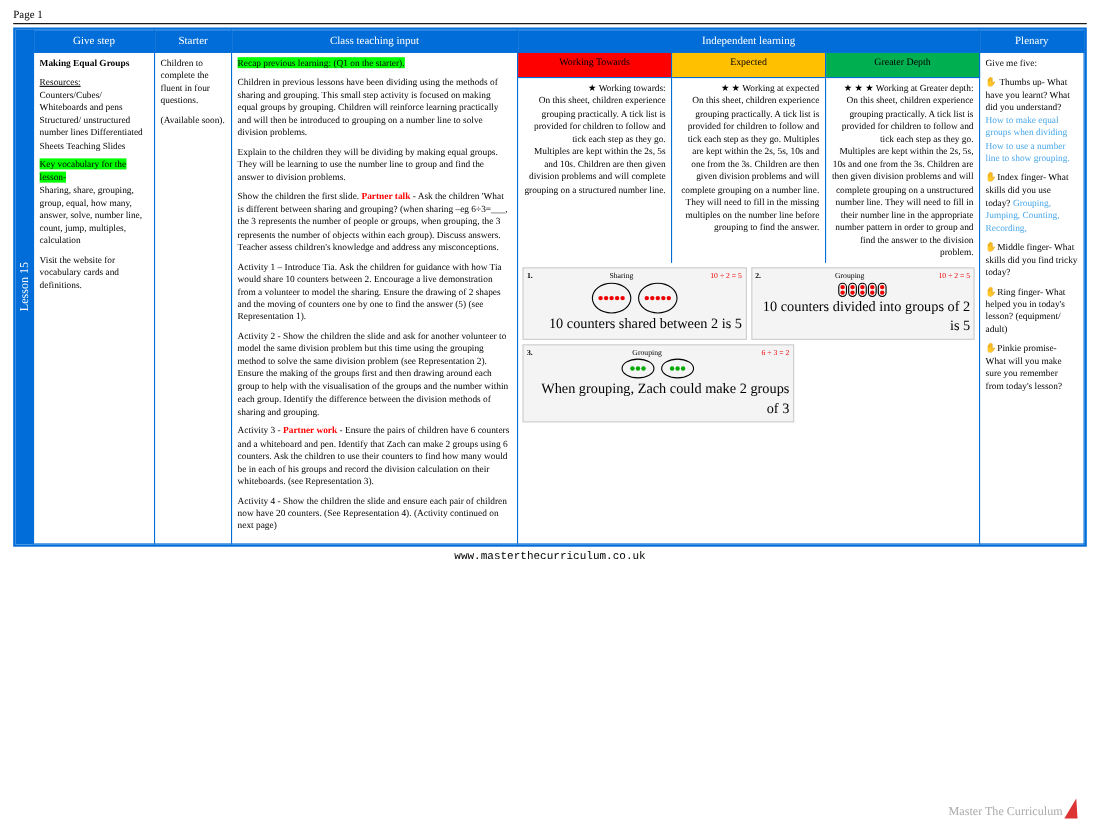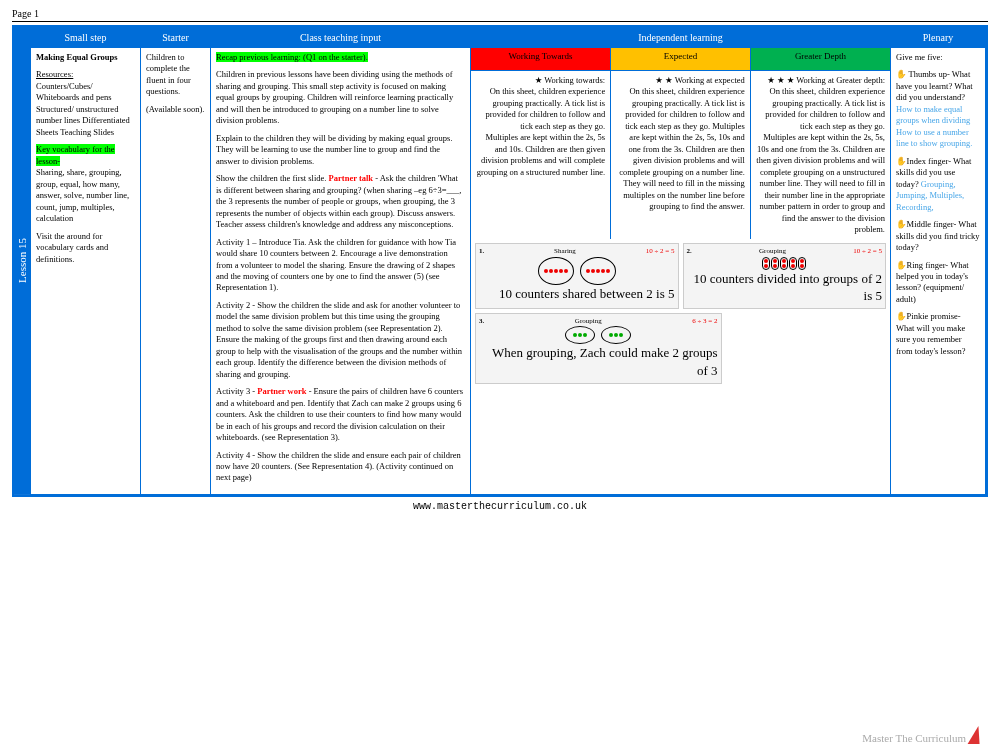--- a/index.html
+++ b/index.html
@@ -48,32 +48,32 @@
 <div class="header-row">
   <span>Page 1</span>
 </div>
 
 <div class="main-frame">
   <div class="lesson-tab">Lesson  15</div>
   <div class="content-area">
     <table>
       <tbody>
           <tr>
-        <th class="col-small">Small step</th>
+        <th class="col-small">Give step</th>
         <th class="col-starter">Starter</th>
         <th class="col-teaching">Class teaching input</th>
         <th colspan="3">Independent learning</th>
         <th class="col-plenary">Plenary</th>
       </tr>
       <tr>
         <td rowspan="2">
           <p class="bold">Making Equal Groups</p>
           <p><span class="underline">Resources:</span><br><span>Counters/Cubes/ Whiteboards and pens Structured/ unstructured number lines Differentiated Sheets Teaching Slides</span></p>
           <p><span class="hl-green">Key vocabulary for the lesson-</span><br><span>Sharing, share, grouping, group, equal, how many, answer, solve, number line, count, jump, multiples, calculation</span></p>
-          <p>Visit the around for vocabulary cards and definitions.</p>
+          <p>Visit the website for vocabulary cards and definitions.</p>
         </td>
         <td rowspan="2">
           <p>Children to complete the fluent in four questions.</p>
           <p>(Available soon).</p>
         </td>
         <td rowspan="2">
           <p><span class="hl-green">Recap previous learning: (Q1 on the starter).</span></p>
           <p>Children in previous lessons have been dividing using the methods of sharing and grouping. This small step activity is focused on making equal groups by grouping. Children will reinforce learning practically and will then be introduced to grouping on a number line to solve division problems.</p>
           <p>Explain to the children they will be dividing by making equal groups. They will be learning to use the number line to group and find the answer to division problems.</p>
           <p><span>Show the children the first slide. </span><span class="red-text">Partner talk</span><span> - Ask the children 'What is different between sharing and grouping? (when sharing –eg 6÷3=___, the 3 represents the number of people or groups, when grouping, the 3 represents the number of objects within each group). Discuss answers. Teacher assess children's knowledge and address any misconceptions.</span></p>
@@ -81,21 +81,21 @@
           <p>Activity 2 - Show the children the slide and ask for another volunteer to model the same division problem but this time using the grouping method to solve the same division problem (see Representation 2). Ensure the making of the groups first and then drawing around each group to help with the visualisation of the groups and the number within each group. Identify the difference between the division methods of sharing and grouping.</p>
           <p><span>Activity 3 - </span><span class="red-text">Partner work</span><span> - Ensure the pairs of children have 6 counters and a whiteboard and pen. Identify that Zach can make 2 groups using 6 counters. Ask the children to use their counters to find how many would be in each of his groups and record the division calculation on their whiteboards. (see Representation 3).</span></p>
           <p>Activity 4 - Show the children the slide and ensure each pair of children now have 20 counters. (See Representation 4). (Activity continued on next page)</p>
         </td>
         <td class="sub-header sub-red col-indep">Working Towards</td>
         <td class="sub-header sub-yellow col-indep">Expected</td>
         <td class="sub-header sub-green col-indep">Greater Depth</td>
         <td rowspan="2">
           <p>Give me five:</p>
           <p><span>✋ Thumbs up- What have you learnt? What did you understand?</span> <span class="blue-text">How to make equal groups when dividing How to use a number line to show grouping.</span></p>
-          <p><span>✋Index finger- What skills did you use today?</span> <span class="blue-text">Grouping, Jumping, Multiples, Recording,</span></p>
+          <p><span>✋Index finger- What skills did you use today?</span> <span class="blue-text">Grouping, Jumping, Counting, Recording,</span></p>
           <p>✋Middle finger- What skills did you find tricky today?</p>
           <p>✋Ring finger- What helped you in today's lesson? (equipment/ adult)</p>
           <p>✋Pinkie promise- What will you make sure you remember from today's lesson?</p>
         </td>
       </tr>
       <tr>
         <td colspan="3" style="padding:0; border-top:none;">
           <table style="border:none;">
             <tbody>
                   <tr>

